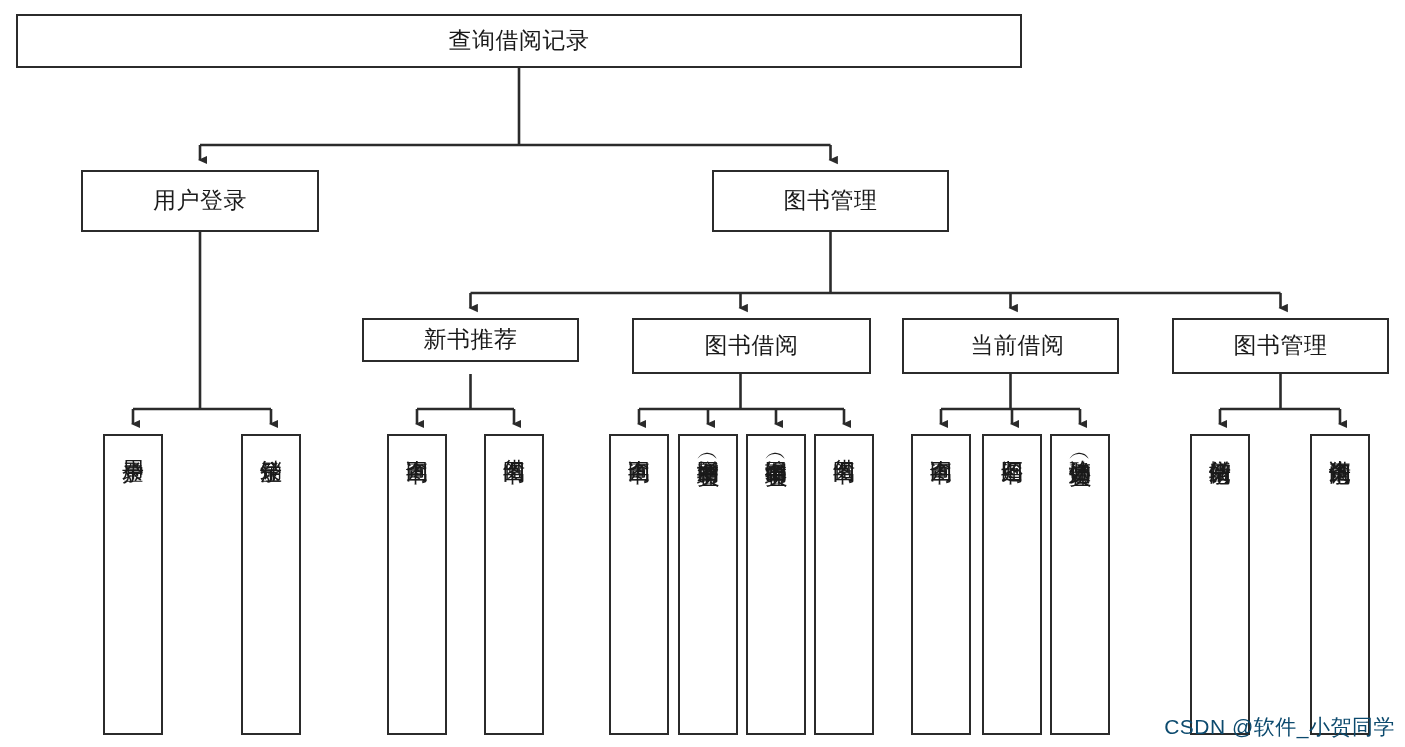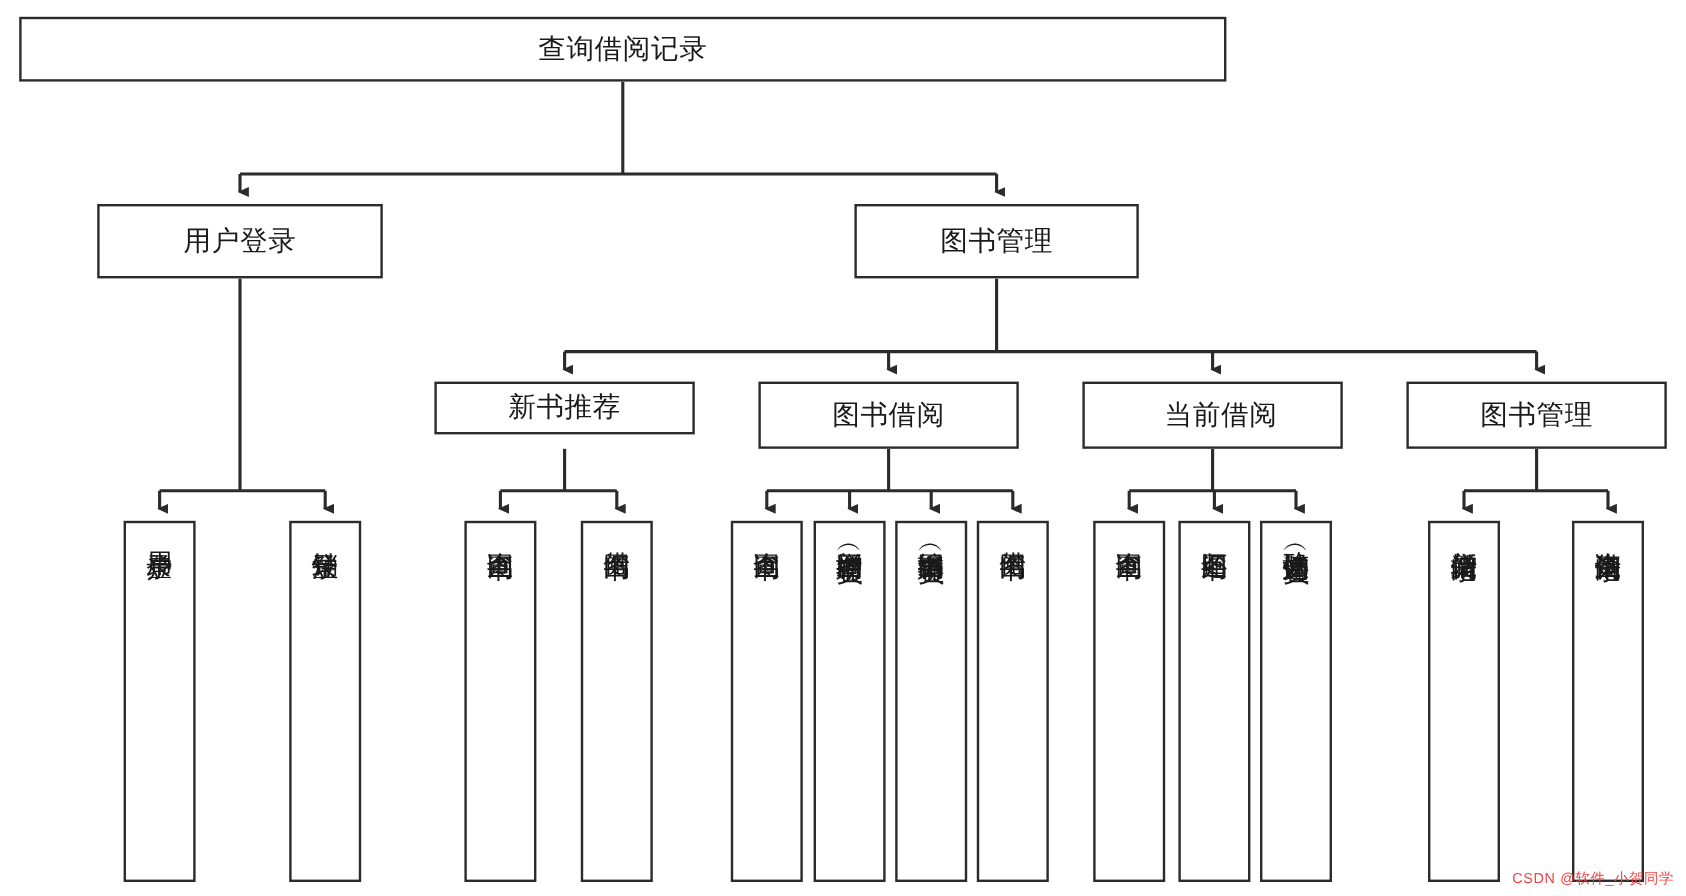--- a/index.html
+++ b/index.html
@@ -53,22 +53,22 @@
     writing-mode: vertical-rl;
     text-orientation: upright;
     font-size: 22px;
     line-height: 1.08;
     letter-spacing: 1px;
   }
   .watermark {
     position: absolute;
     right: 10px;
     bottom: 6px;
-    font-size: 12px;
-    color: #ef4444;
+    font-size: 21px;
+    color: #0c4a6e;
     white-space: nowrap;
     letter-spacing: 0.5px;
   }
 </style>
 </head>
 <body>
 
 <div id="canvas">
   <svg class="connectors" viewBox="0 0 1405 747" xmlns="http://www.w3.org/2000/svg">
     <defs>
@@ -119,21 +119,21 @@
       </div>
       <div class="node horiz" style="left: 81px; top: 170px; width: 238px; height: 62px; border-color: rgb(43, 43, 43);">
         <span class="node-label">用户登录</span>
       </div>
       <div class="node horiz" style="left: 712px; top: 170px; width: 237px; height: 62px; border-color: rgb(43, 43, 43);">
         <span class="node-label">图书管理</span>
       </div>
       <div class="node horiz" style="left: 362px; top: 318px; width: 217px; height: 44px; border-color: rgb(43, 43, 43);">
         <span class="node-label">新书推荐</span>
       </div>
-      <div class="node horiz" style="left: 632px; top: 318px; width: 217px; height: 56px; border-color: rgb(43, 43, 43);">
+      <div class="node horiz" style="left: 632px; top: 318px; width: 239px; height: 56px; border-color: rgb(43, 43, 43);">
         <span class="node-label">图书借阅</span>
       </div>
       <div class="node horiz" style="left: 902px; top: 318px; width: 217px; height: 56px; border-color: rgb(43, 43, 43); padding-left: 14px;">
         <span class="node-label">当前借阅</span>
       </div>
       <div class="node horiz" style="left: 1172px; top: 318px; width: 217px; height: 56px; border-color: rgb(43, 43, 43);">
         <span class="node-label">图书管理</span>
       </div>
       <div class="node vert" style="left: 103px; top: 434px; width: 60px; height: 301px; border-color: rgb(43, 43, 43);">
         <span class="node-label">用户登录</span>

